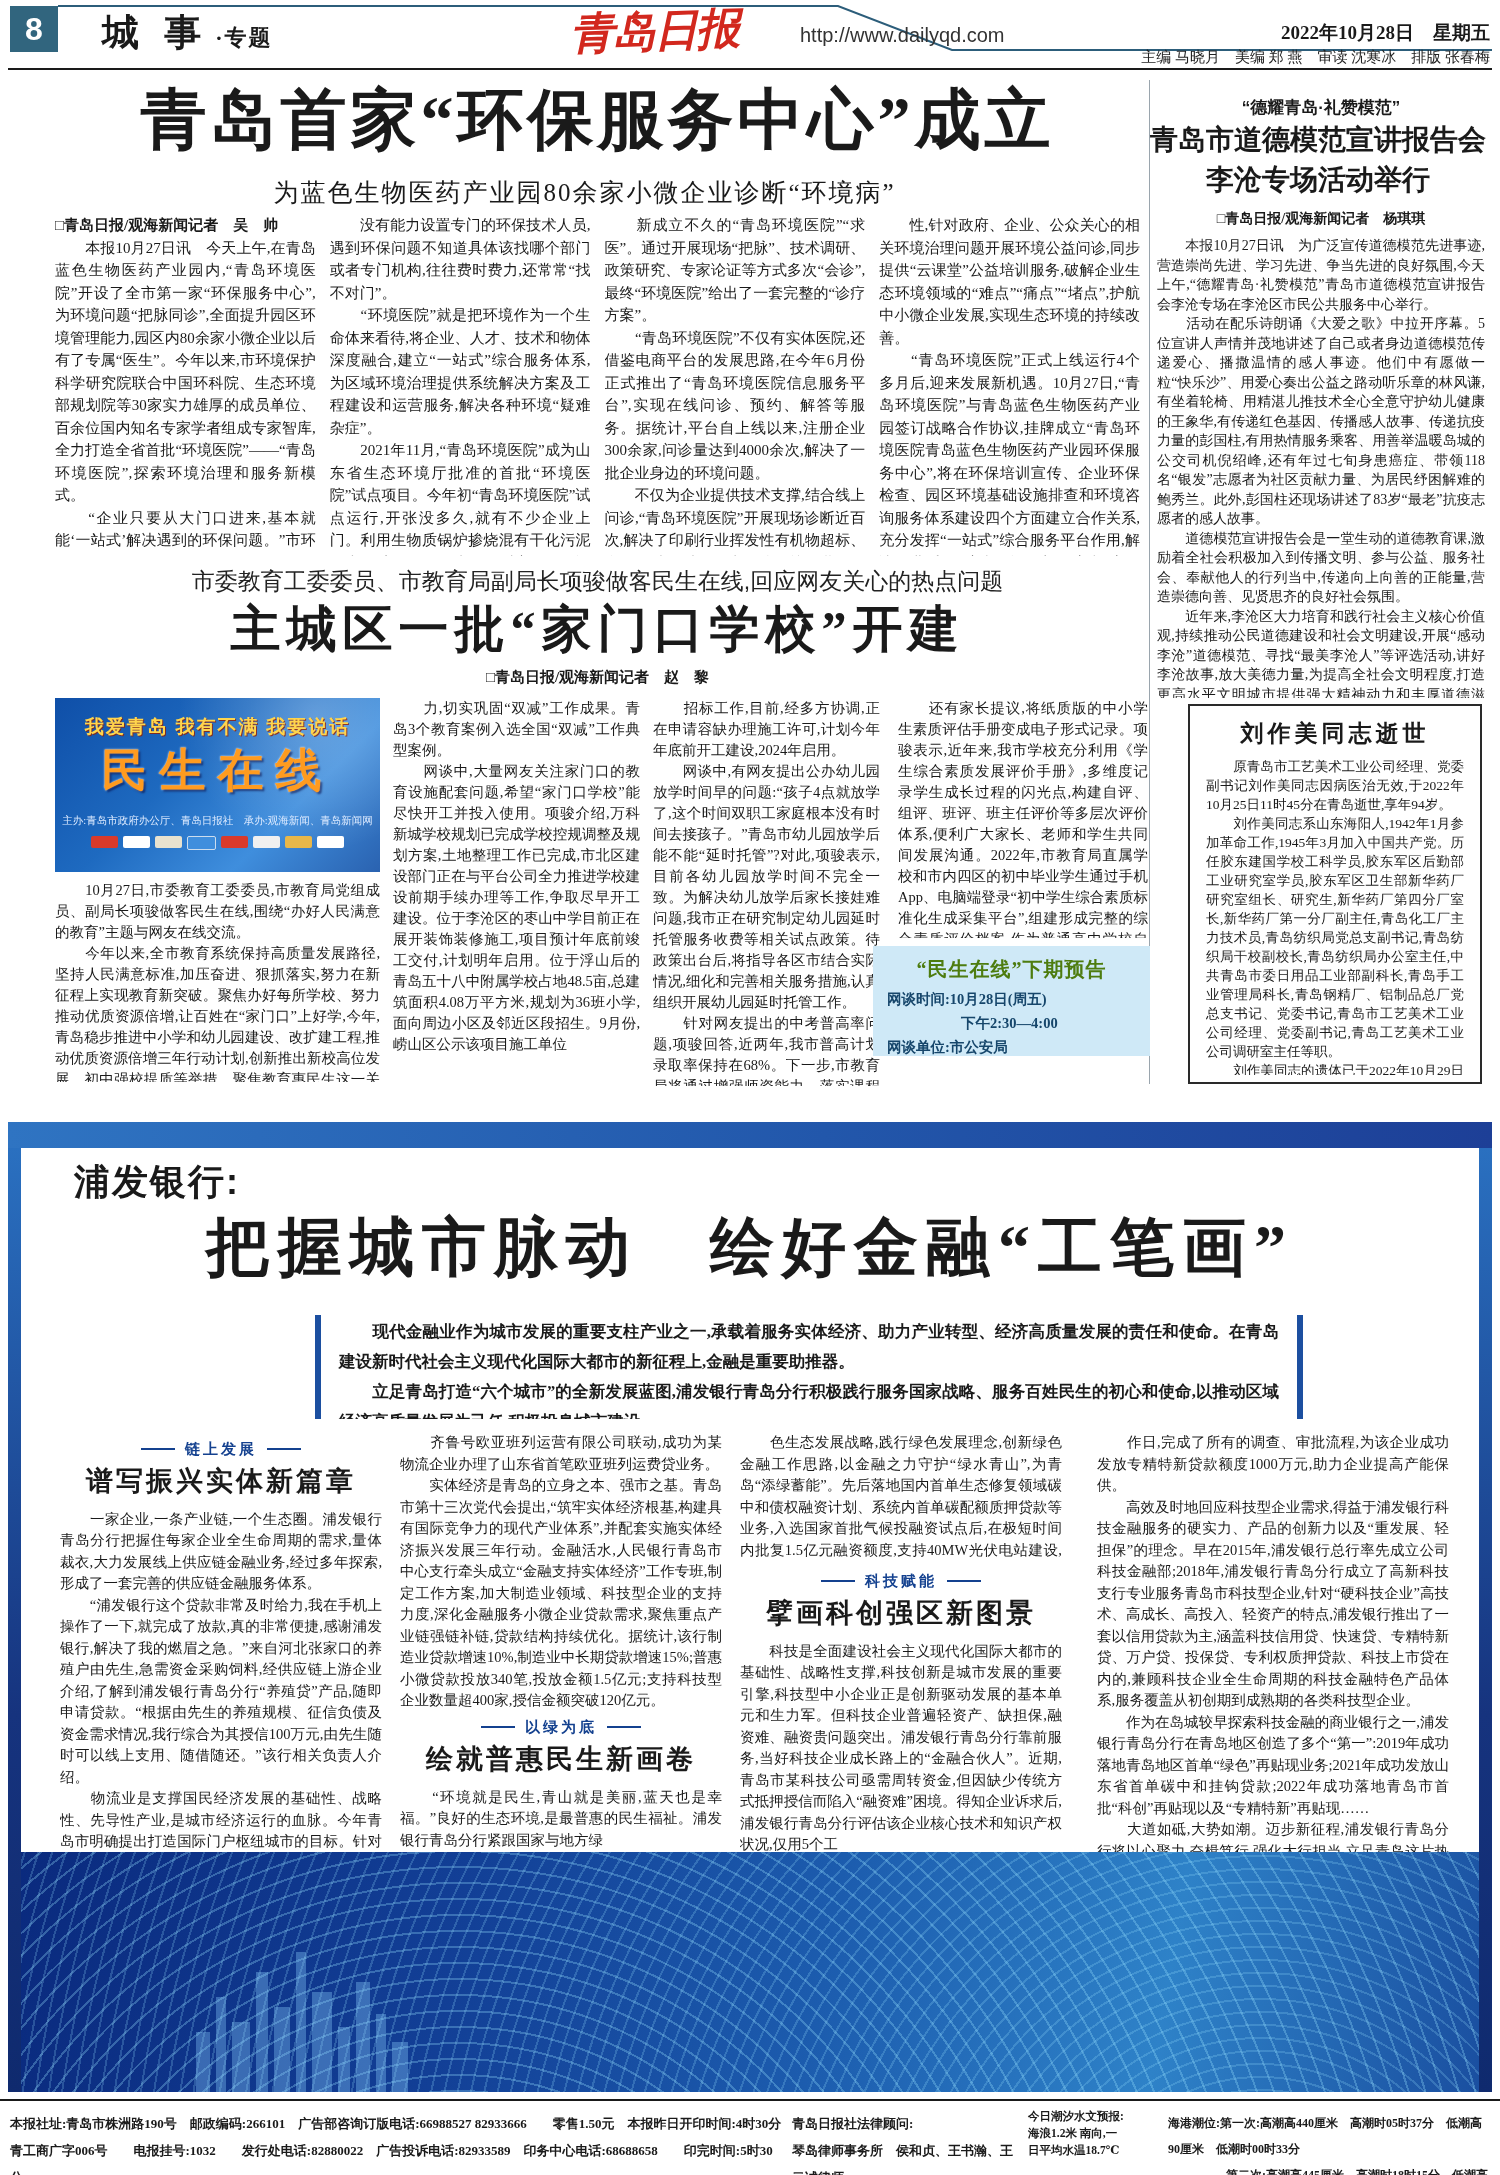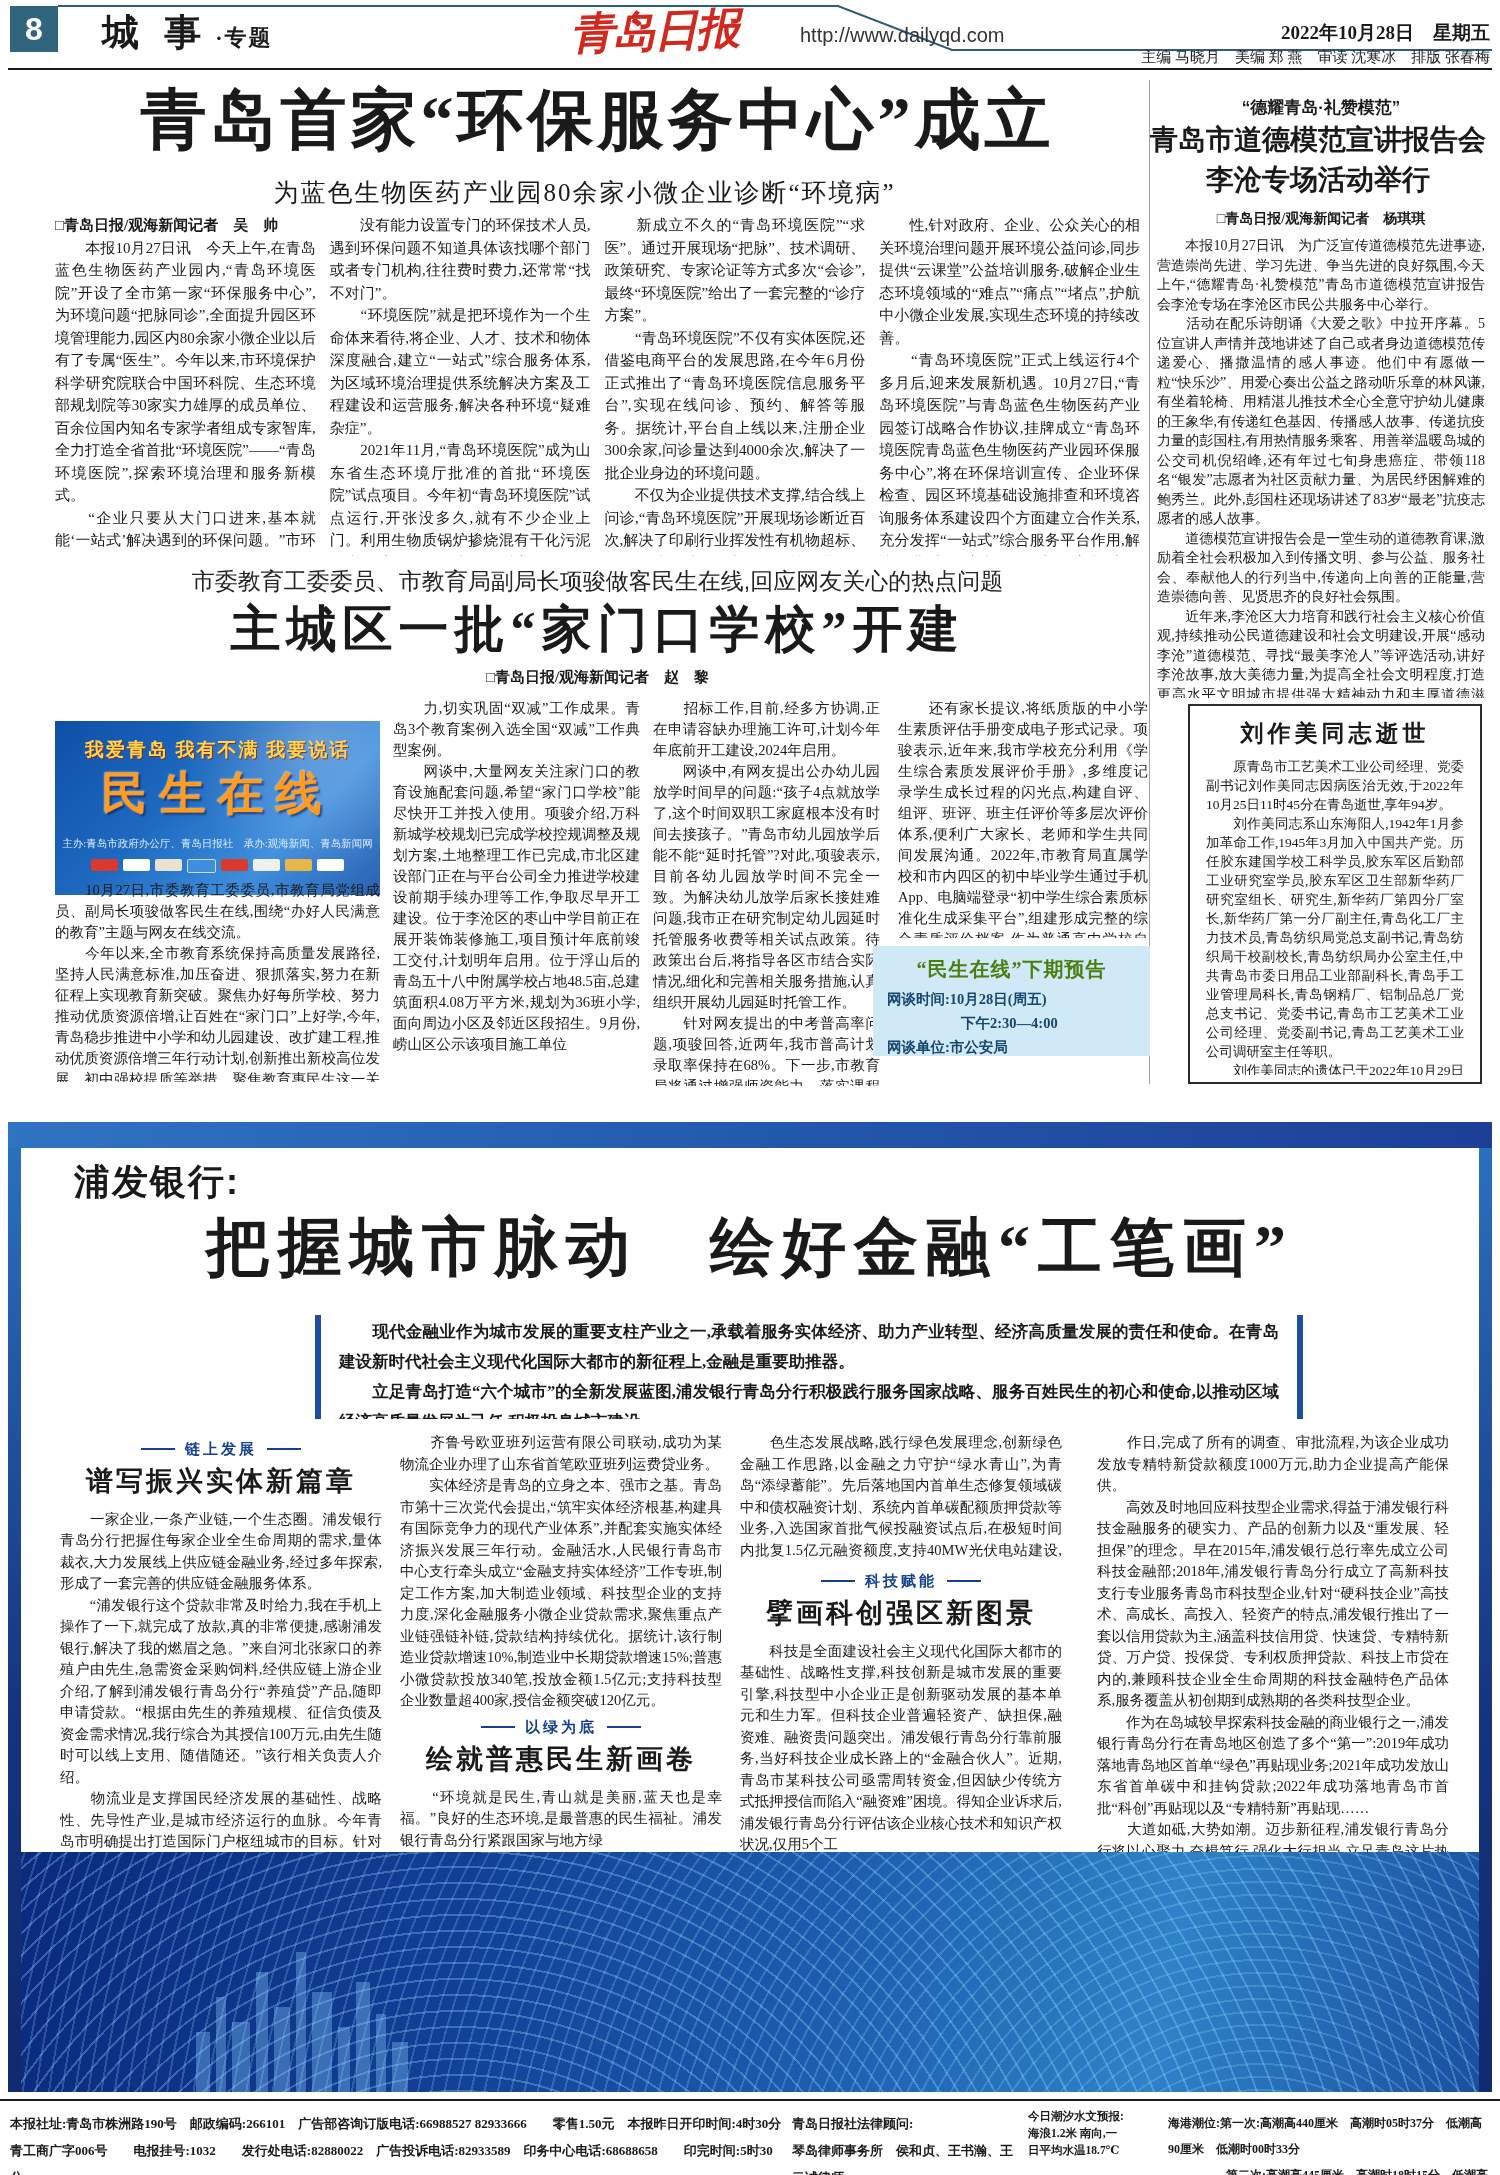--- a/index.html
+++ b/index.html
@@ -133,21 +133,21 @@
     <div class="obit-t ctr">刘作美同志逝世</div>
     <div class="flow obit-b" style="margin-top:8px;height:318px;">　　原青岛市工艺美术工业公司经理、党委副书记刘作美同志因病医治无效,于2022年10月25日11时45分在青岛逝世,享年94岁。
 　　刘作美同志系山东海阳人,1942年1月参加革命工作,1945年3月加入中国共产党。历任胶东建国学校工科学员,胶东军区后勤部工业研究室学员,胶东军区卫生部新华药厂研究室组长、研究生,新华药厂第四分厂室长,新华药厂第一分厂副主任,青岛化工厂主力技术员,青岛纺织局党总支副书记,青岛纺织局干校副校长,青岛纺织局办公室主任,中共青岛市委日用品工业部副科长,青岛手工业管理局科长,青岛钢精厂、铝制品总厂党总支书记、党委书记,青岛市工艺美术工业公司经理、党委副书记,青岛工艺美术工业公司调研室主任等职。
 　　刘作美同志的遗体已于2022年10月29日9时15分在青岛市殡仪馆火化。</div>
   </div>
 
   <div class="abs mid-kick ctr sans" style="left:55px;top:566px;width:1085px;">市委教育工委委员、市教育局副局长项骏做客民生在线,回应网友关心的热点问题</div>
   <div class="abs mid-h ctr" style="left:55px;top:596px;width:1085px;">主城区一批“家门口学校”开建</div>
   <div class="abs byline ctr" style="left:55px;top:668px;width:1085px;font-size:15px;">□青岛日报/观海新闻记者　赵　黎</div>
 
-  <div class="abs banner ctr" style="left:55px;top:698px;width:325px;height:174px;margin-top:23px;">
+  <div class="abs banner ctr" style="left:55px;top:698px;width:325px;height:174px;">
     <div class="banner-slogan">我爱青岛 我有不满 我要说话</div>
     <div class="banner-title">民生在线</div>
     <div class="banner-org">主办:青岛市政府办公厅、青岛日报社　承办:观海新闻、青岛新闻网</div>
     <div class="chips">
       <span style="background:#d93a2b;"></span>
       <span style="background:#ffffff;"></span>
       <span style="background:#e8e2cf;"></span>
       <span style="background:#3f8edd;border:1px solid #cde;"></span>
       <span style="background:#d93a2b;"></span>
       <span style="background:#f0f0f0;"></span>

